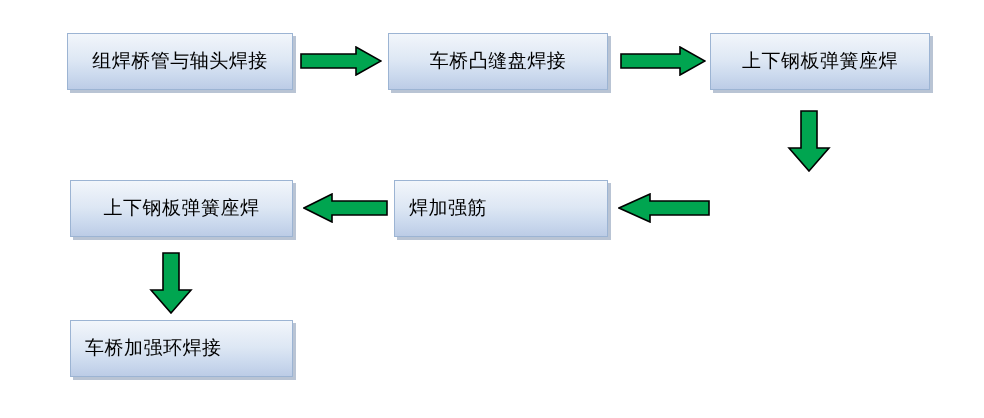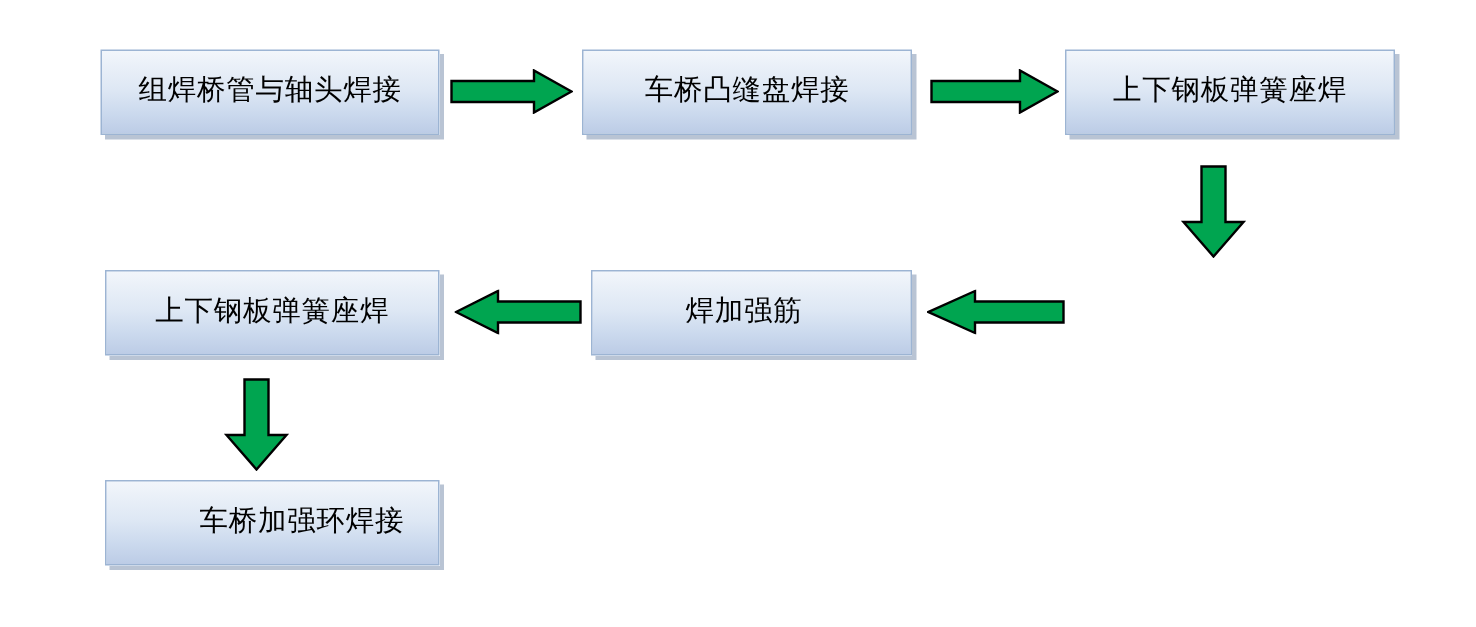--- a/index.html
+++ b/index.html
@@ -33,21 +33,21 @@
     box-shadow: 3px 3px 0 0 #b9c4d4;
     display: flex;
     align-items: center;
     color: #000000;
     font-size: 19px;
     line-height: 1.1;
     letter-spacing: 0.5px;
     white-space: nowrap;
   }
   .node.center { justify-content: center; }
-  .node.left   { justify-content: flex-start; padding-left: 48px; }
+  .node.left   { justify-content: flex-start; }
   .node .label { display: block; padding: 0 14px; }
 
   
   .arrow {
     position: absolute;
     display: block;
   }
   .arrow svg { display: block; }
 
   

